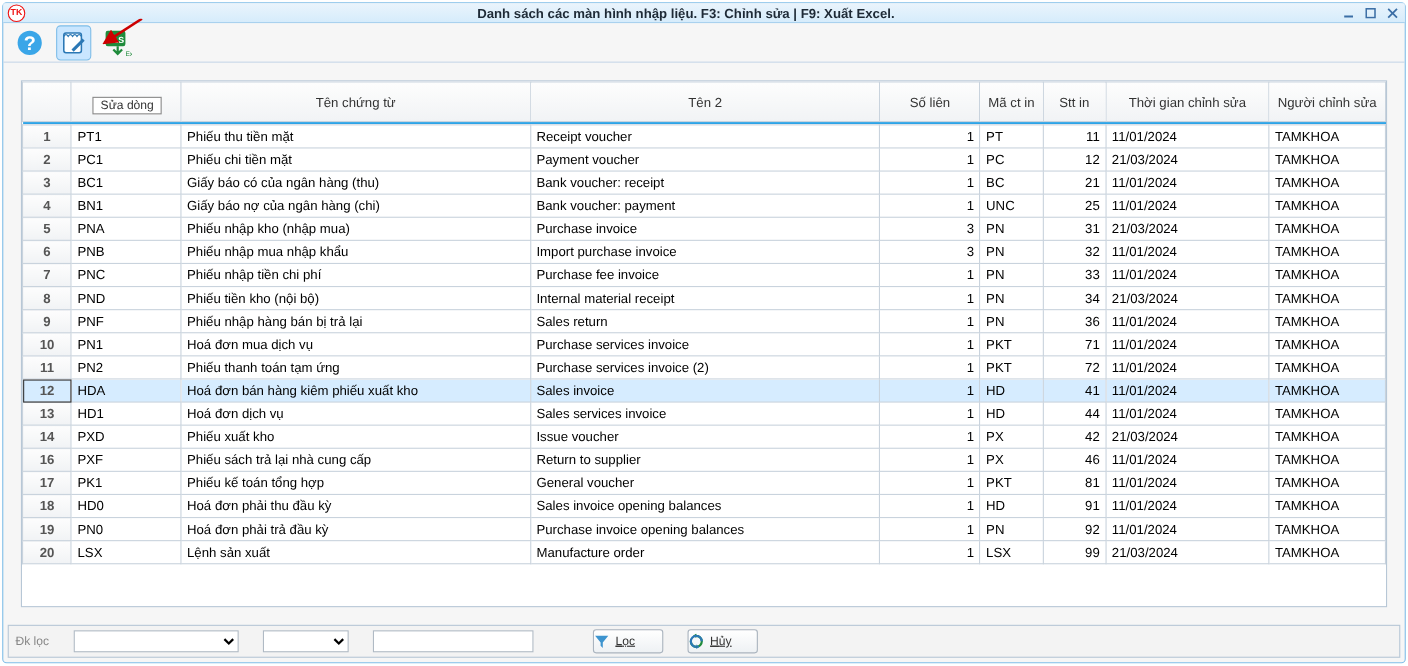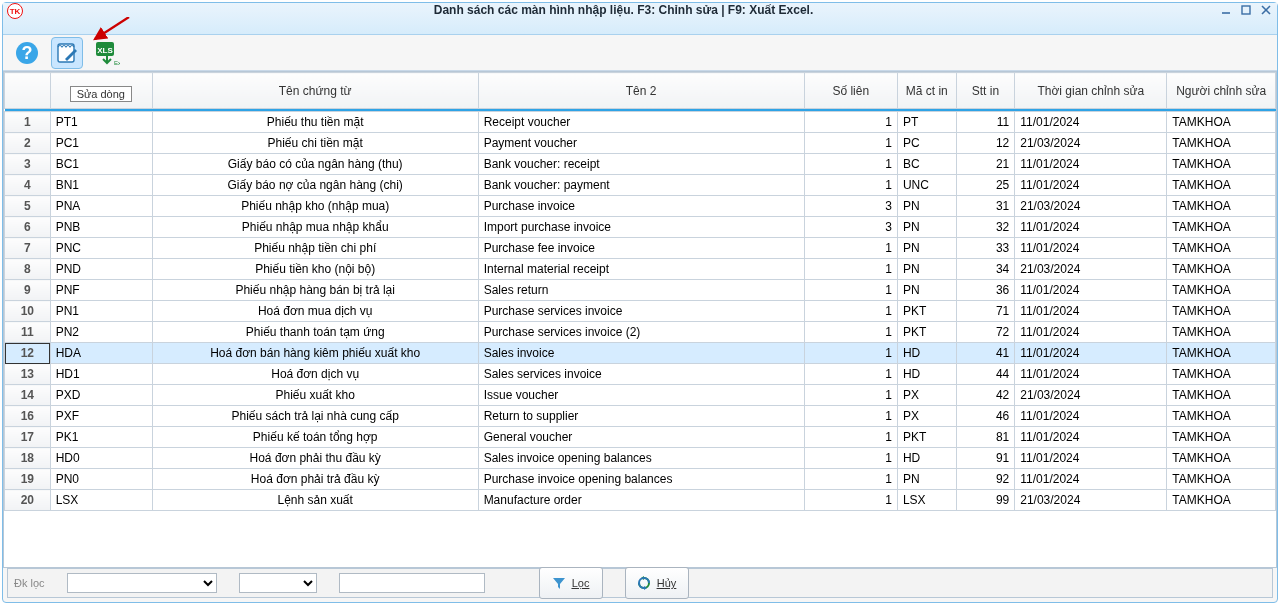--- a/index.html
+++ b/index.html
@@ -16,22 +16,22 @@
 
 
 .arrow-ext {
   position: absolute; top: 14px; left: 88px;
   width: 40px; height: 25px;
   z-index: 50; pointer-events: none;
 }
 
 
 .titlebar {
-  height: 32px; background: linear-gradient(#eaf4fc,#d6ecfb);
-  display: flex; border-bottom: 1px solid #a9d1ee;
+  height: 18px; background: linear-gradient(#eaf4fc,#d6ecfb);
+  display: flex; align-items: center; border-bottom: 1px solid #a9d1ee;
   position: relative;
 }
 .app-icon {
   width: 16px; height: 16px; margin-left: 4px;
   border-radius: 50%; background: #fff; border: 1.5px solid #e11;
   display: flex; align-items: center; justify-content: center;
   font-size: 8px; font-weight: bold; color: #e11;
 }
 .title-text {
   flex: 1; text-align: center; font-weight: bold; font-size: 12px;
@@ -47,32 +47,32 @@
   border-bottom: 1px solid #c8d8e8;
 }
 .tb-btn {
   width: 32px; height: 32px; border-radius: 4px;
   display: flex; align-items: center; justify-content: center;
   cursor: pointer;
 }
 .tb-btn.selected { background: #c9e6ff; border: 1px solid #7fbde8; }
 
 
-.grid-wrap { flex: 1; margin: 0; border: 1px solid #b7c7d6; background: #fff; display: flex; flex-direction: column; overflow: hidden; }
+.grid-wrap { flex: 1; margin: 16px; border: 1px solid #b7c7d6; background: #fff; display: flex; flex-direction: column; overflow: hidden; }
 table { border-collapse: collapse; width: 100%; table-layout: fixed; }
 th, td { border: 1px solid #c9d3dd; padding: 2px 5px; font-size: 12px; height: 21px; overflow: hidden; white-space: nowrap; text-overflow: ellipsis; }
 thead th {
   background: linear-gradient(#fdfdfd,#f1f3f5);
   color: #333; font-weight: normal; text-align: center;
   height: 36px; vertical-align: middle; position: relative;
 }
 thead .accent-row td, thead .accent-row th { height: 3px; padding: 0; background: #2ea3e6; border: none; }
 .col-rownum { width: 42px; text-align: center; background: linear-gradient(#fdfdfd,#f1f3f5); color: #555; font-weight: bold; }
 .col-ma     { width: 94px; }
-.col-ten    { width: 300px; text-align: center; }
+.col-ten    { width: 300px; }
 .col-ten2   { width: 300px; }
 .col-solien { width: 86px; text-align: right; }
 .col-mact   { width: 54px; }
 .col-sttin  { width: 54px; text-align: right; }
 .col-time   { width: 140px; }
 .col-user   { width: 100px; }
 tbody tr.selected td { background: #d6ecff; }
 tbody tr.selected .col-rownum { outline: 1px solid #333; outline-offset: -1px; }
 
 .ma-header-wrap { display:flex; align-items:center; justify-content:center; position:relative; }
@@ -88,23 +88,23 @@
   display: flex; align-items: center; padding: 0 6px; gap: 22px;
 }
 .dk-label { color: #888; font-size: 11px; }
 .sel, .inp {
   height: 20px; border: 1px solid #b0bac4; background: #fff; font-size: 11px; padding: 1px 4px;
 }
 .sel { width: 150px; }
 .sel.small { width: 78px; }
 .inp { width: 146px; }
 .fbtn {
-  height: 32px; min-width: 64px; border: 1px solid #aab4bf; border-radius: 3px;
+  height: 22px; min-width: 64px; border: 1px solid #aab4bf; border-radius: 3px;
   background: linear-gradient(#fff,#eef1f4); display: flex; align-items: center;
-  justify-content: center; gap: 6px; cursor: pointer; font-size: 11px; color: #333; text-decoration: underline;
+  gap: 6px; cursor: pointer; font-size: 11px; color: #333; text-decoration: underline;
 }
 .fbtn span.u { text-decoration: underline; }
 </style>
 </head>
 <body>
 
 <div class="window">
 
   <svg class="arrow-ext" viewBox="0 0 40 25">
     <defs>

